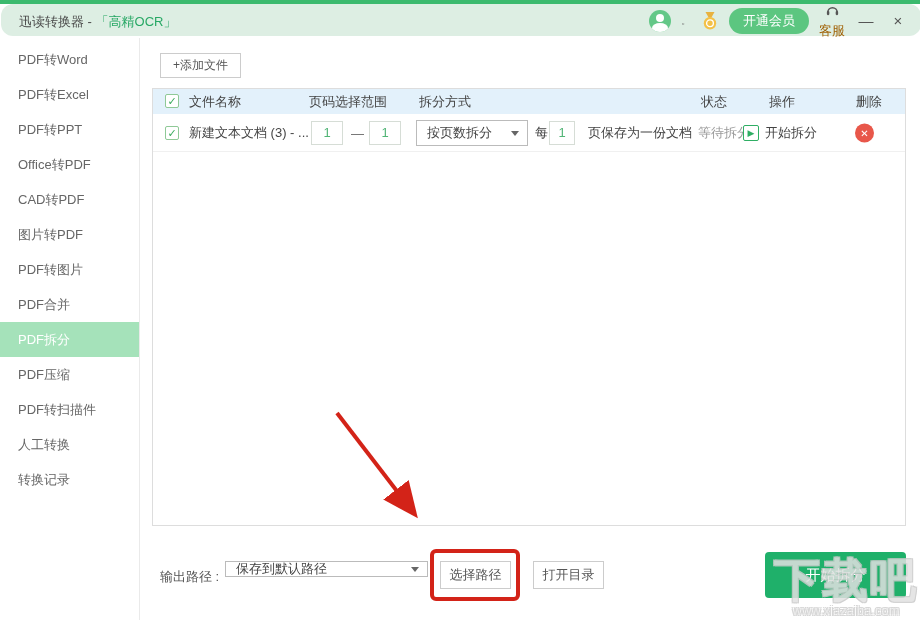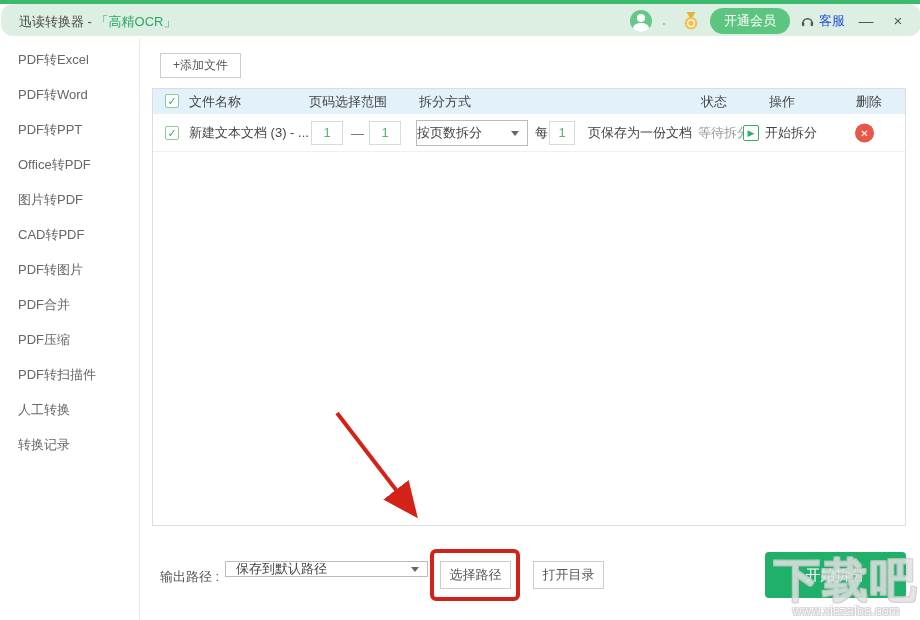--- a/index.html
+++ b/index.html
@@ -22,21 +22,21 @@
     width:22px; height:22px; border-radius:50%; background:#64c888;
     position:relative; overflow:hidden; flex:0 0 auto;
   }
   .avatar .head { position:absolute; left:7px; top:4px; width:8px; height:8px; border-radius:50%; background:#fff; }
   .avatar .body { position:absolute; left:3px; top:13px; width:16px; height:10px; border-radius:50% 50% 0 0; background:#fff; }
   .user-dot { font-size:10px; color:#777; }
   .vip-btn {
     background:#5cc680; color:#fff; font-size:13px; border:none; border-radius:13px;
     padding:4px 14px; cursor:pointer;
   }
-  .service { display:flex; align-items:center; gap:4px; font-size:13px; color:#1d4ed8; cursor:pointer; }
+  .service { display:flex; align-items:center; gap:4px; font-size:13px; color:#a16207; cursor:pointer;flex-direction:column; }
   .win-btn { font-size:15px; color:#555; width:22px; text-align:center; cursor:pointer; line-height:34px; }
   
   .sidebar {
     position:absolute; left:0; top:38px; width:140px; height:582px;
     background:#fff; border-right:1px solid #eaeaea;
   }
   .side-item {
     height:35px; line-height:35px; padding-left:18px; font-size:13px; color:#666;
     cursor:pointer; white-space:nowrap;
   }
@@ -83,21 +83,21 @@
   .r-to    { left:216px; }
   .sel {
     height:26px; border:1px solid #bbb; background:#fff; display:flex; align-items:center;
     font-size:13px; color:#444; cursor:pointer; position:relative;
   }
   .sel .caret {
     position:absolute; right:8px; top:50%; margin-top:-2px;
     width:0; height:0; border-left:4px solid transparent; border-right:4px solid transparent;
     border-top:5px solid #666;
   }
-  .r-method { left:263px; width:112px; }
+  .r-method { left:263px; width:112px; padding-left:10px; }
   .r-per    { left:382px; color:#444; }
   .r-percount { left:396px; width:26px; }
   .r-suffix { left:428px;margin-left:7px; }
   .r-status { left:545px; color:#999; }
   .play-wrap { left:590px; display:flex; align-items:center; gap:6px; cursor:pointer; }
   .play-icon {
     width:16px; height:16px; border:1px solid #2fae64; border-radius:2px; background:#fff;
     color:#2fae64; font-size:9px; line-height:14px; text-align:center;
   }
   .del-btn {
@@ -171,28 +171,29 @@
         </span>
         <span>客服</span>
       </div>
       <div class="win-btn">—</div>
       <div class="win-btn">×</div>
     </div>
   </div>
 
   <div class="sidebar">
     <div class="sidebar-list">
+      <div class="side-item">PDF转Word</div>
       <div class="side-item">PDF转Excel</div>
-      <div class="side-item">PDF转Word</div>
       <div class="side-item">PDF转PPT</div>
       <div class="side-item">Office转PDF</div>
+      <div class="side-item">CAD转PDF</div>
       <div class="side-item">图片转PDF</div>
-      <div class="side-item">CAD转PDF</div>
       <div class="side-item">PDF转图片</div>
       <div class="side-item">PDF合并</div>
+      <div class="side-item active">PDF拆分</div>
       <div class="side-item">PDF压缩</div>
       <div class="side-item">PDF转扫描件</div>
       <div class="side-item">人工转换</div>
       <div class="side-item">转换记录</div>
     </div>
   </div>
 
   <button class="add-file-btn">+添加文件</button>
 
   <div class="table">

